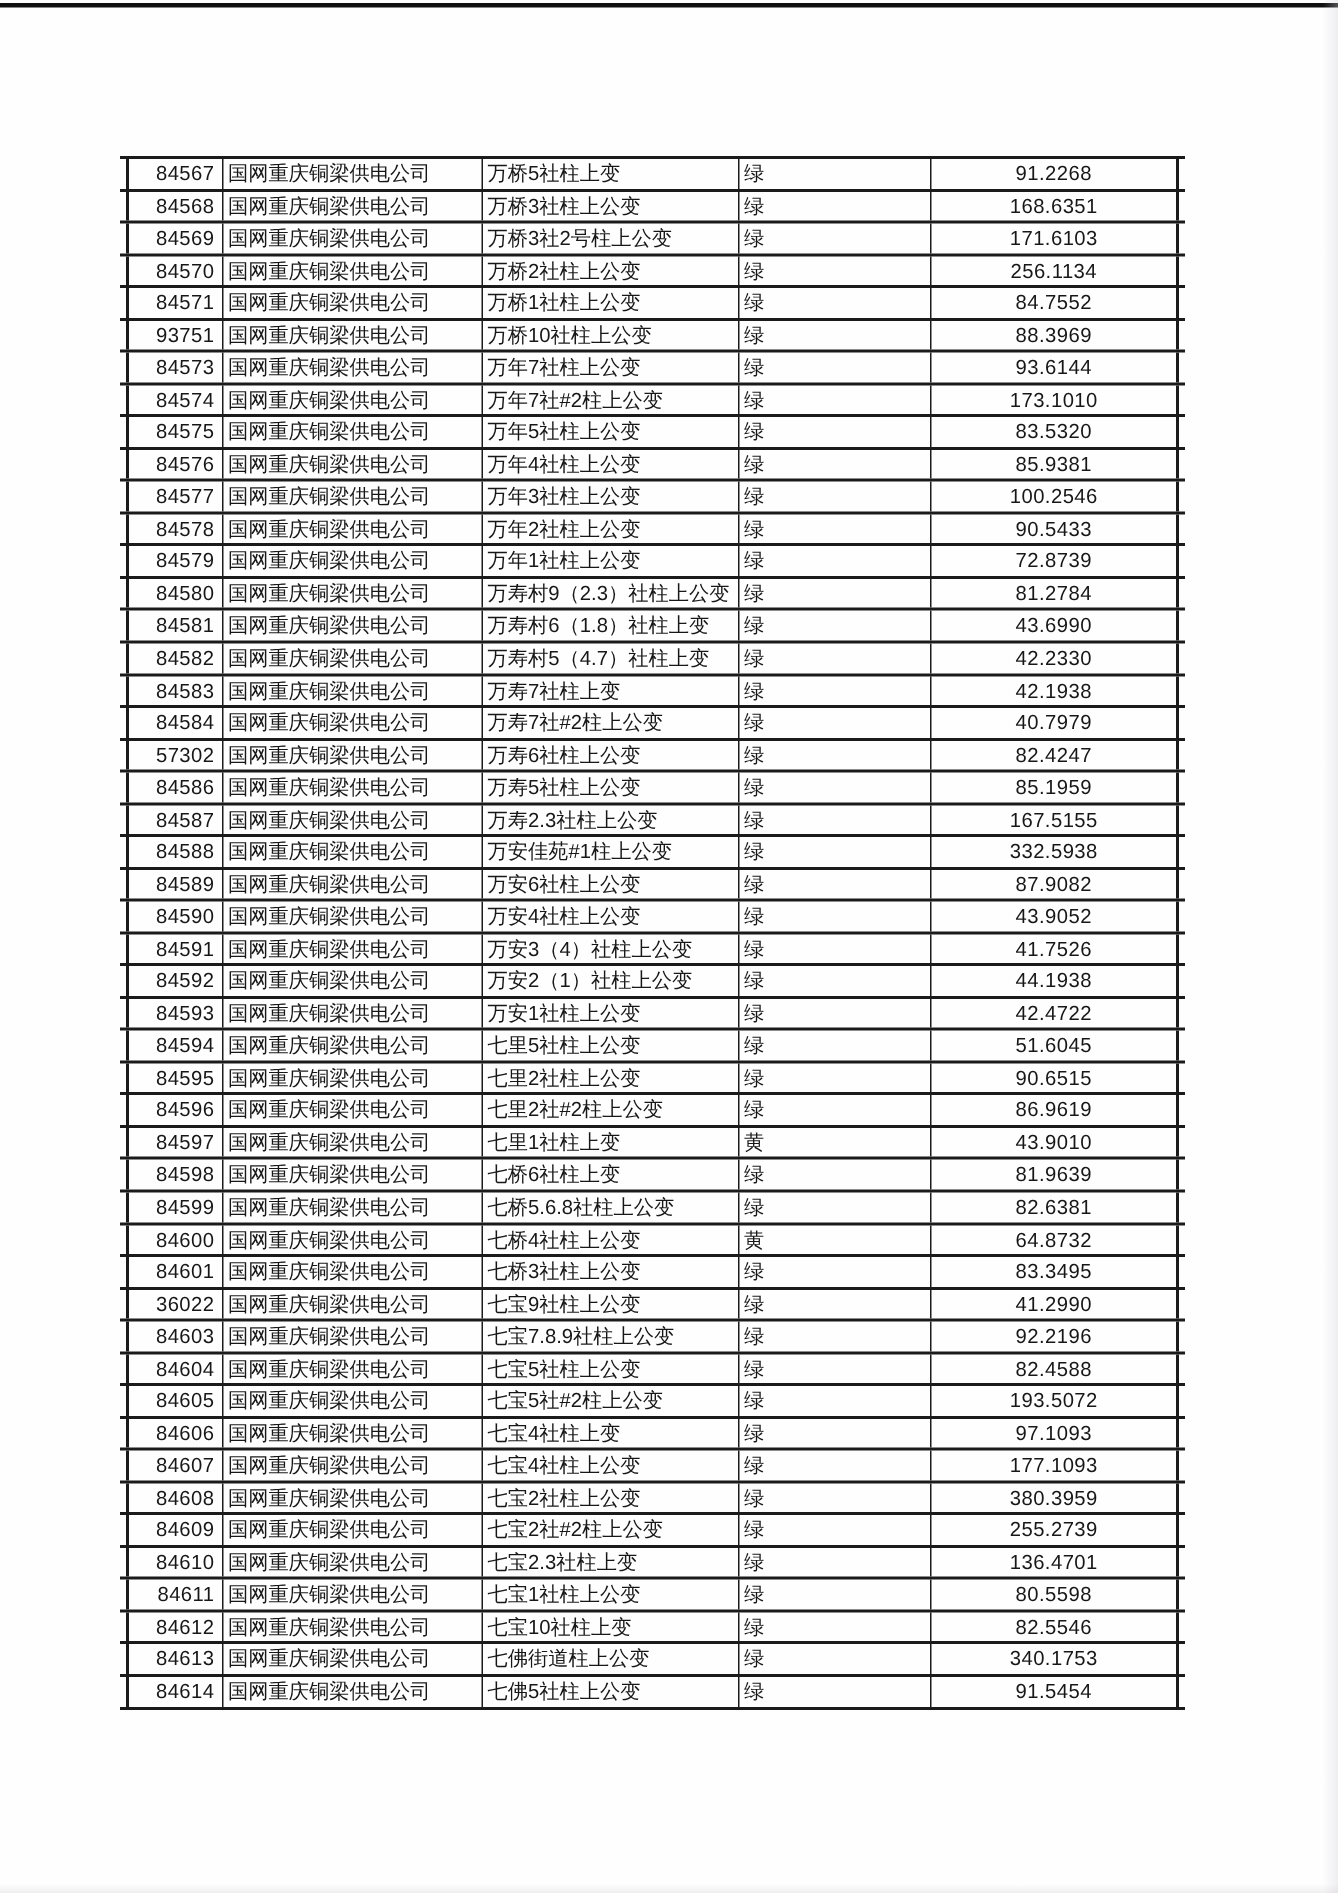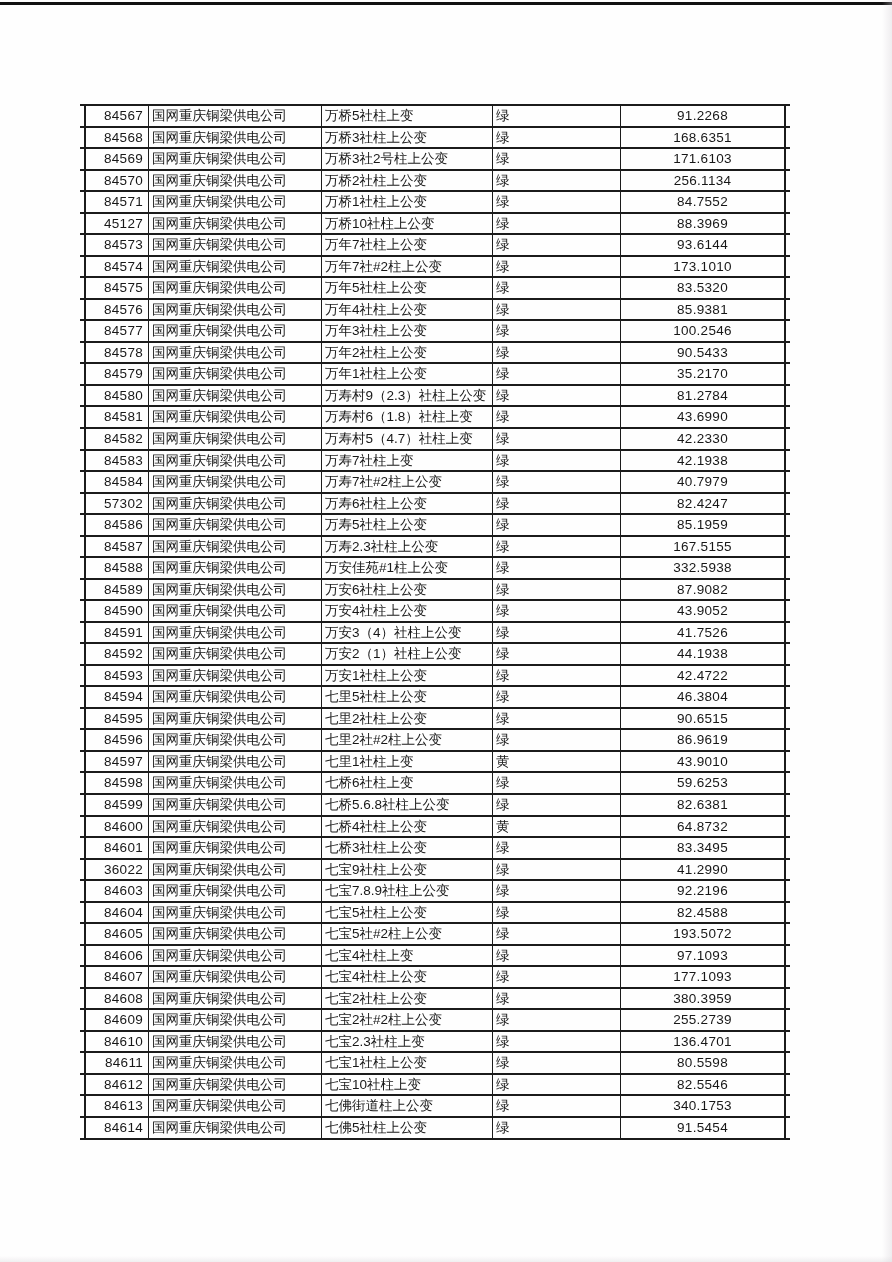--- a/index.html
+++ b/index.html
@@ -154,21 +154,21 @@
         <div class="cells">
           <div class="cell c1">84571</div>
           <div class="cell c2">国网重庆铜梁供电公司</div>
           <div class="cell c3">万桥1社柱上公变</div>
           <div class="cell c4">绿</div>
           <div class="cell c5">84.7552</div>
         </div>
       </div>
       <div class="row">
         <div class="cells">
-          <div class="cell c1">45127</div>
+          <div class="cell c1">93751</div>
           <div class="cell c2">国网重庆铜梁供电公司</div>
           <div class="cell c3">万桥10社柱上公变</div>
           <div class="cell c4">绿</div>
           <div class="cell c5">88.3969</div>
         </div>
       </div>
       <div class="row">
         <div class="cells">
           <div class="cell c1">84573</div>
           <div class="cell c2">国网重庆铜梁供电公司</div>
@@ -221,21 +221,21 @@
           <div class="cell c4">绿</div>
           <div class="cell c5">90.5433</div>
         </div>
       </div>
       <div class="row">
         <div class="cells">
           <div class="cell c1">84579</div>
           <div class="cell c2">国网重庆铜梁供电公司</div>
           <div class="cell c3">万年1社柱上公变</div>
           <div class="cell c4">绿</div>
-          <div class="cell c5">35.2170</div>
+          <div class="cell c5">72.8739</div>
         </div>
       </div>
       <div class="row">
         <div class="cells">
           <div class="cell c1">84580</div>
           <div class="cell c2">国网重庆铜梁供电公司</div>
           <div class="cell c3">万寿村9（2.3）社柱上公变</div>
           <div class="cell c4">绿</div>
           <div class="cell c5">81.2784</div>
         </div>
@@ -356,21 +356,21 @@
           <div class="cell c4">绿</div>
           <div class="cell c5">42.4722</div>
         </div>
       </div>
       <div class="row">
         <div class="cells">
           <div class="cell c1">84594</div>
           <div class="cell c2">国网重庆铜梁供电公司</div>
           <div class="cell c3">七里5社柱上公变</div>
           <div class="cell c4">绿</div>
-          <div class="cell c5">46.3804</div>
+          <div class="cell c5">51.6045</div>
         </div>
       </div>
       <div class="row">
         <div class="cells">
           <div class="cell c1">84595</div>
           <div class="cell c2">国网重庆铜梁供电公司</div>
           <div class="cell c3">七里2社柱上公变</div>
           <div class="cell c4">绿</div>
           <div class="cell c5">90.6515</div>
         </div>
@@ -392,21 +392,21 @@
           <div class="cell c4">黄</div>
           <div class="cell c5">43.9010</div>
         </div>
       </div>
       <div class="row">
         <div class="cells">
           <div class="cell c1">84598</div>
           <div class="cell c2">国网重庆铜梁供电公司</div>
           <div class="cell c3">七桥6社柱上变</div>
           <div class="cell c4">绿</div>
-          <div class="cell c5">59.6253</div>
+          <div class="cell c5">81.9639</div>
         </div>
       </div>
       <div class="row">
         <div class="cells">
           <div class="cell c1">84599</div>
           <div class="cell c2">国网重庆铜梁供电公司</div>
           <div class="cell c3">七桥5.6.8社柱上公变</div>
           <div class="cell c4">绿</div>
           <div class="cell c5">82.6381</div>
         </div>

